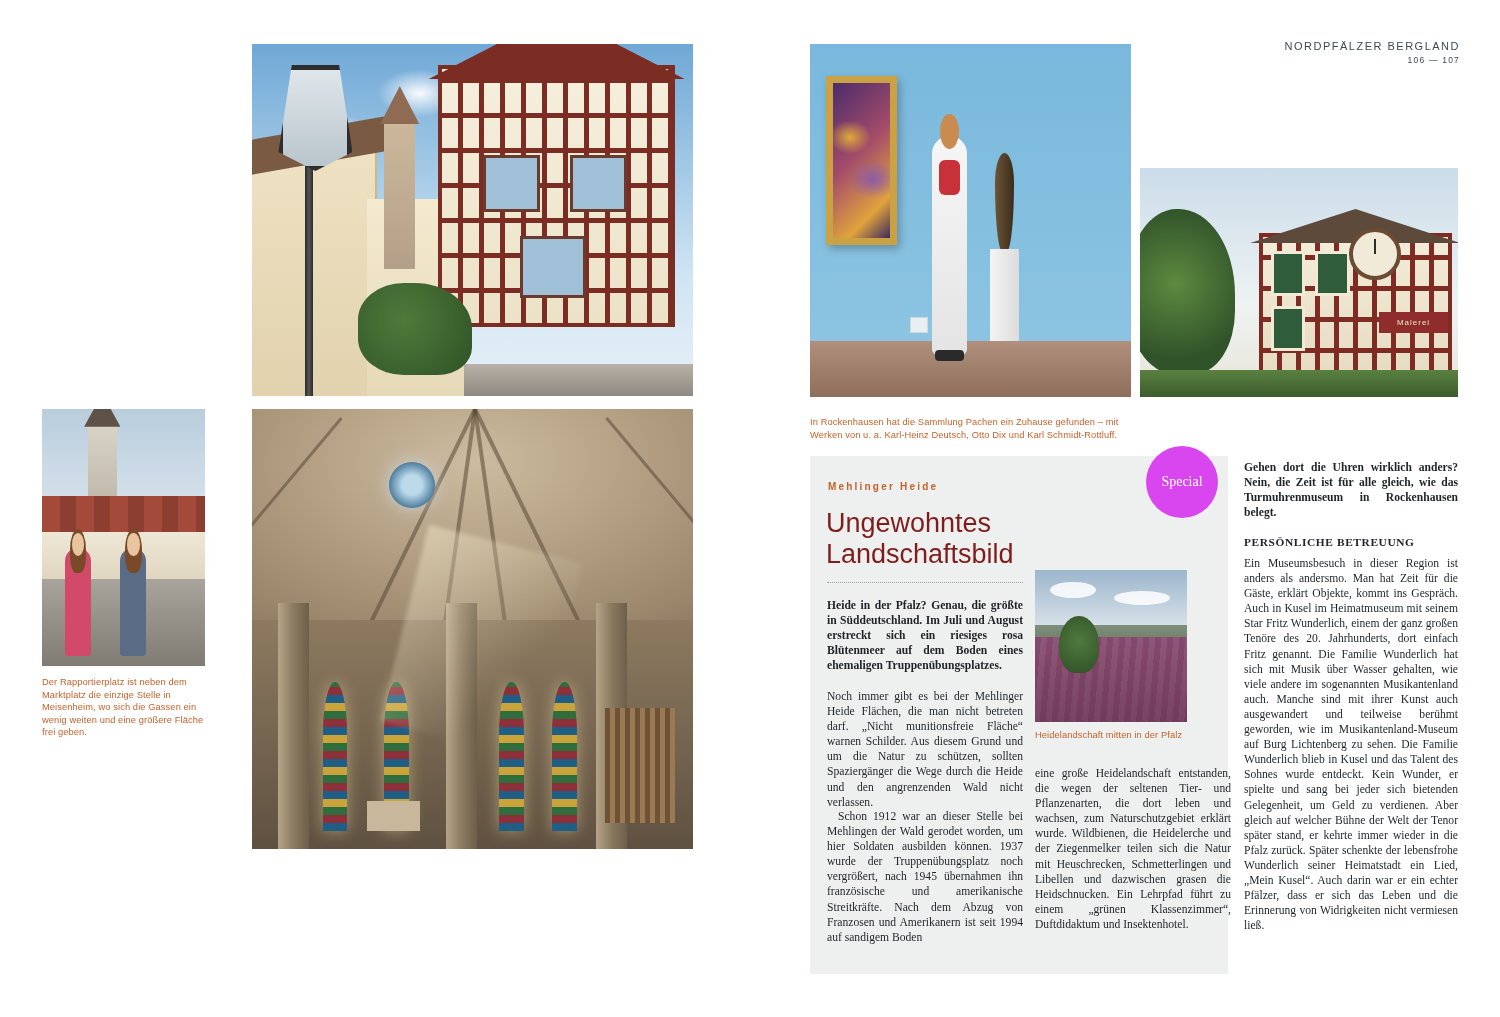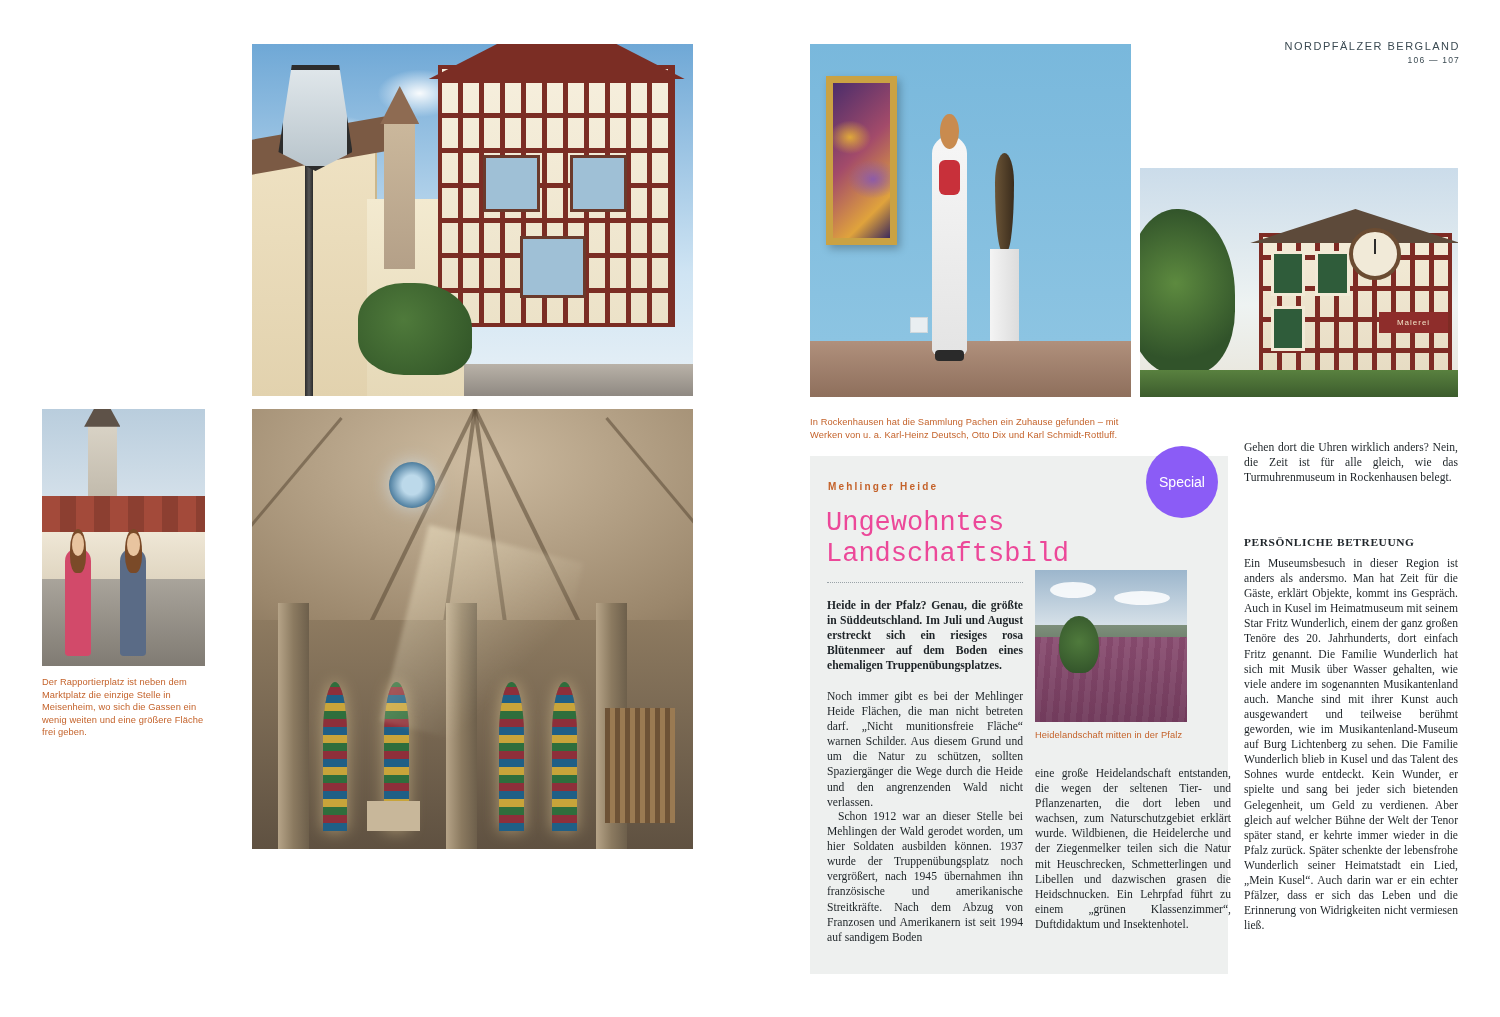--- a/index.html
+++ b/index.html
@@ -59,24 +59,24 @@
     position: absolute;
     background: #eef0ef;
   }
   .kicker {
     font-size: 10px;
     letter-spacing: 2.2px;
     color: #c4622a;
     font-weight: bold;
   }
   .headline {
-    font-family: Liberation Mono, monospace;
+    font-family: Liberation Sans, sans-serif;
     font-size: 27px;
     line-height: 31px;
-    color: #ec4899;
+    color: #7f1d1d;
     font-weight: normal;
   }
   .dotrule {
     border-top: 1.6px dotted #9aa3a8;
     height: 0;
   }
   .body-serif {
     font-family: "Liberation Serif", serif;
     font-size: 11.6px;
     line-height: 15.1px;
@@ -90,23 +90,23 @@
     font-size: 11.4px;
     letter-spacing: 0.6px;
     color: #20262b;
     font-weight: bold;
   }
   .special-badge {
     position: absolute;
     width: 72px;
     height: 72px;
     border-radius: 50%;
-    background: #8b5cf6;
+    background: #d946ef;
     color: #fff;
-    font-family: Liberation Sans, sans-serif;
+    font-family: Liberation Serif, serif;
     font-size: 14px;
     display: flex;
     align-items: center;
     justify-content: center;
   }
 
   
   .intro-note {
     position: absolute;
     color: #c4622a;
@@ -515,19 +515,19 @@
     <div class="cloud" style="left:10%; top:8%; width:46px; height:16px;"></div>
     <div class="cloud" style="left:52%; top:14%; width:56px; height:14px;"></div>
     <div class="hills"></div>
     <div class="field"></div>
     <div class="bush"></div>
   </div>
   <div class="caption" style="left:1035px; top:729px; width:152px;">Heidelandschaft mitten in der Pfalz</div>
 
   <div class="abs body-serif" style="left:1035px; top:766px; width:196px;">eine große Heidelandschaft entstanden, die wegen der seltenen Tier- und Pflanzenarten, die dort leben und wachsen, zum Naturschutzgebiet erklärt wurde. Wildbienen, die Heidelerche und der Ziegenmelker teilen sich die Natur mit Heuschrecken, Schmetterlingen und Libellen und dazwischen grasen die Heidschnucken. Ein Lehrpfad führt zu einem „grünen Klassenzimmer“, Duftdidaktum und Insektenhotel.</div>
 
-  <div class="abs body-serif" style="left:1244px; top:440px; width:214px;">Gehen dort die Uhren wirklich anders? Nein, die Zeit ist für alle gleich, wie das Turmuhrenmuseum in Rockenhausen belegt.</div>
+  <div class="abs body-serif" style="left:1244px; top:460px; width:214px;font-weight:bold;">Gehen dort die Uhren wirklich anders? Nein, die Zeit ist für alle gleich, wie das Turmuhrenmuseum in Rockenhausen belegt.</div>
 
   <div class="abs subhead" style="left:1244px; top:536px; width:214px;">PERSÖNLICHE BETREUUNG</div>
 
   <div class="abs body-serif" style="left:1244px; top:556px; width:214px;">Ein Museumsbesuch in dieser Region ist anders als andersmo. Man hat Zeit für die Gäste, erklärt Objekte, kommt ins Gespräch. Auch in Kusel im Heimatmuseum mit seinem Star Fritz Wunderlich, einem der ganz großen Tenöre des 20. Jahrhunderts, dort einfach Fritz genannt. Die Familie Wunderlich hat sich mit Musik über Wasser gehalten, wie viele andere im sogenannten Musikantenland auch. Manche sind mit ihrer Kunst auch ausgewandert und teilweise berühmt geworden, wie im Musikantenland-Museum auf Burg Lichtenberg zu sehen. Die Familie Wunderlich blieb in Kusel und das Talent des Sohnes wurde entdeckt. Kein Wunder, er spielte und sang bei jeder sich bietenden Gelegenheit, um Geld zu verdienen. Aber gleich auf welcher Bühne der Welt der Tenor später stand, er kehrte immer wieder in die Pfalz zurück. Später schenkte der lebensfrohe Wunderlich seiner Heimatstadt ein Lied, „Mein Kusel“. Auch darin war er ein echter Pfälzer, dass er sich das Leben und die Erinnerung von Widrigkeiten nicht vermiesen ließ.</div>
 
 </div>
 
 </body></html>

